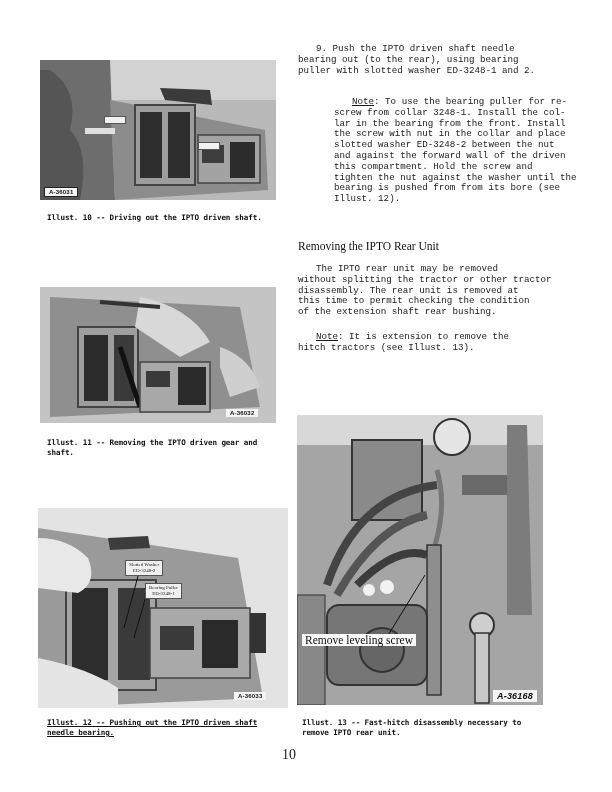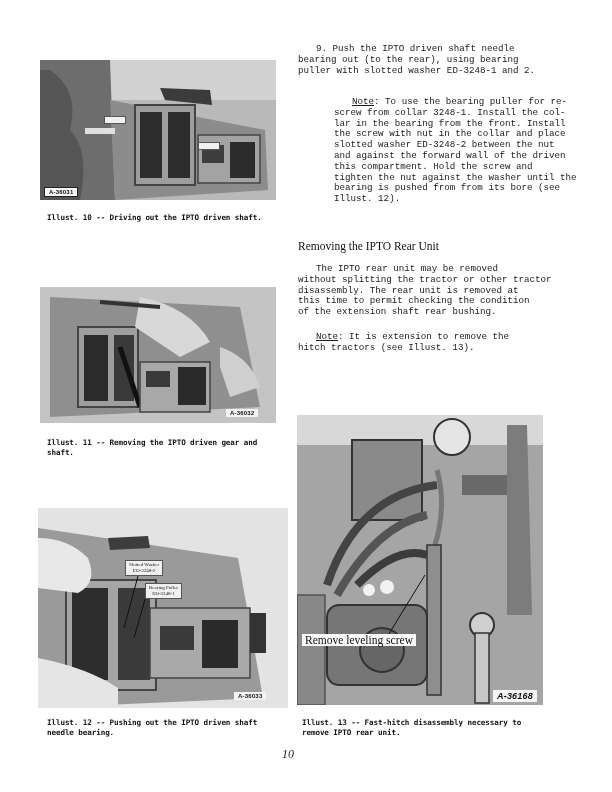--- a/index.html
+++ b/index.html
@@ -40,21 +40,21 @@
   .body-text p { margin: 0; }
   .indent { text-indent: 18px; }
   .u { text-decoration: underline; }
 
   .section-heading {
     position: absolute; font-family: "Liberation Serif", serif;
     font-size: 11.5px; color: #111; margin: 0; font-weight: normal;
   }
   .page-number {
     position: absolute; font-family: "Liberation Serif", serif;
-    font-size: 12px; color: #222; font-style: italic;
+    font-size: 14px; color: #222;
   }
 </style>
 </head>
 <body>
 
 <div class="page">
 
   <div class="photo" style="left:40px; top:60px; width:236px; height:140px;">
     <svg viewBox="0 0 236 140" preserveAspectRatio="none">
       <rect x="0" y="0" width="236" height="140" fill="#b9b9b9"></rect>
@@ -119,21 +119,21 @@
     <div class="callout" style="left:87px; top:52px;">
       <div>Slotted Washer</div>
       <div>ED-3248-2</div>
     </div>
     <div class="callout" style="left:107px; top:75px;">
       <div>Bearing Puller</div>
       <div>ED-3248-1</div>
     </div>
     <div class="fig-tag" style="left:196px; top:184px; border:none;">A-36033</div>
   </div>
-  <div class="caption" style="left:47px; top:718px;">
+  <div class="caption" style="left:47px; top:718px;text-decoration:underline;">
     <div>Illust. 12 -- Pushing out the IPTO driven shaft</div>
     <div>needle bearing.</div>
   </div>
 
   <div class="body-text" style="left:298px; top:44px; width:260px;">
     <p class="indent">9. Push the IPTO driven shaft needle</p>
     <p>bearing out (to the rear), using bearing</p>
     <p>puller with slotted washer ED-3248-1 and 2.</p>
   </div>
 

